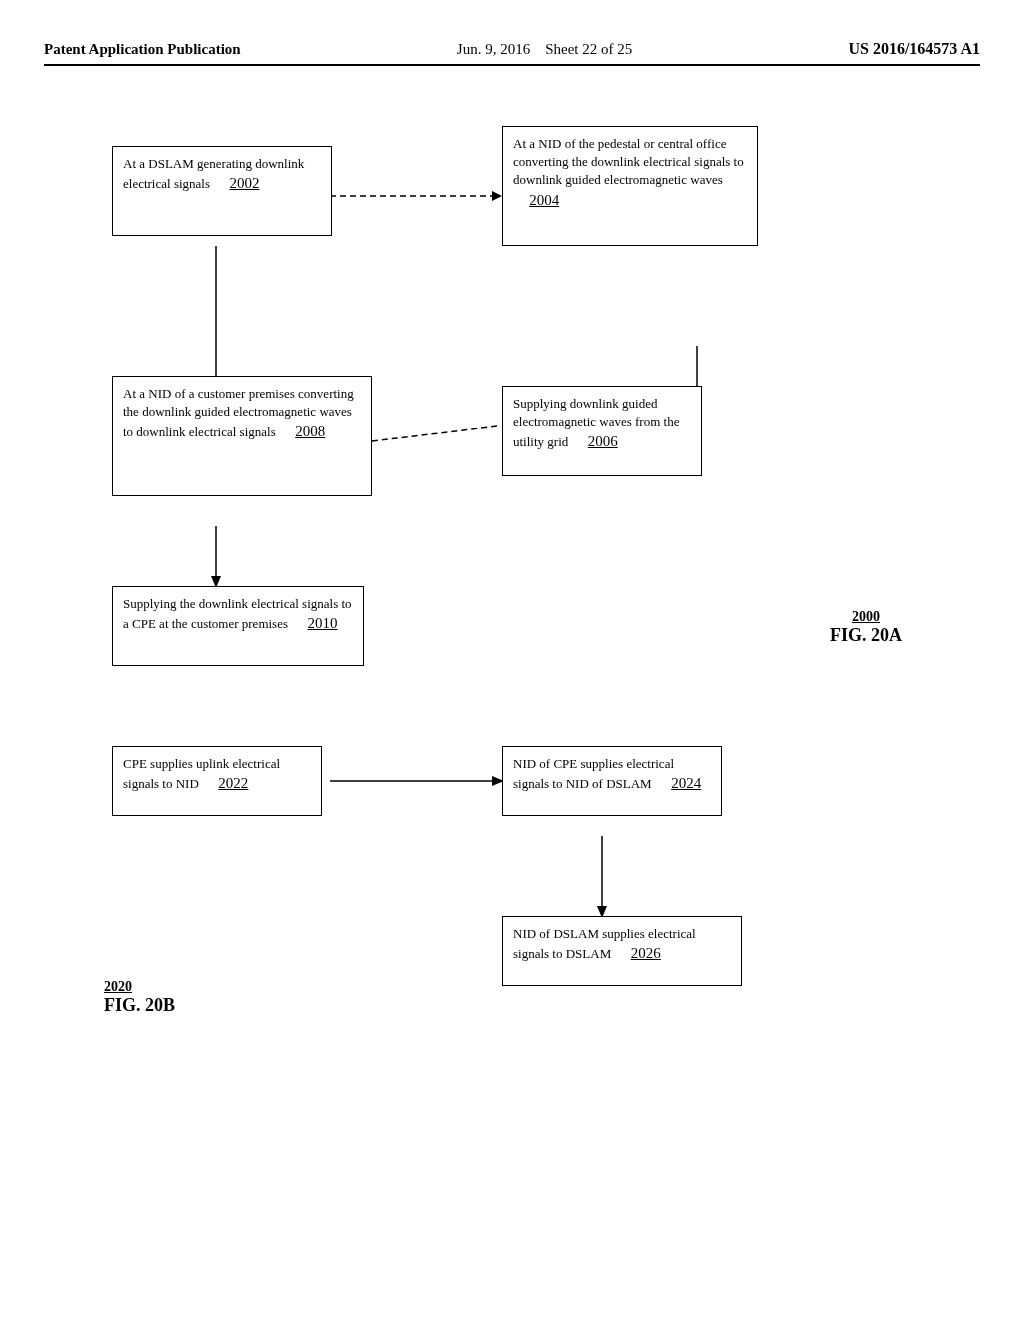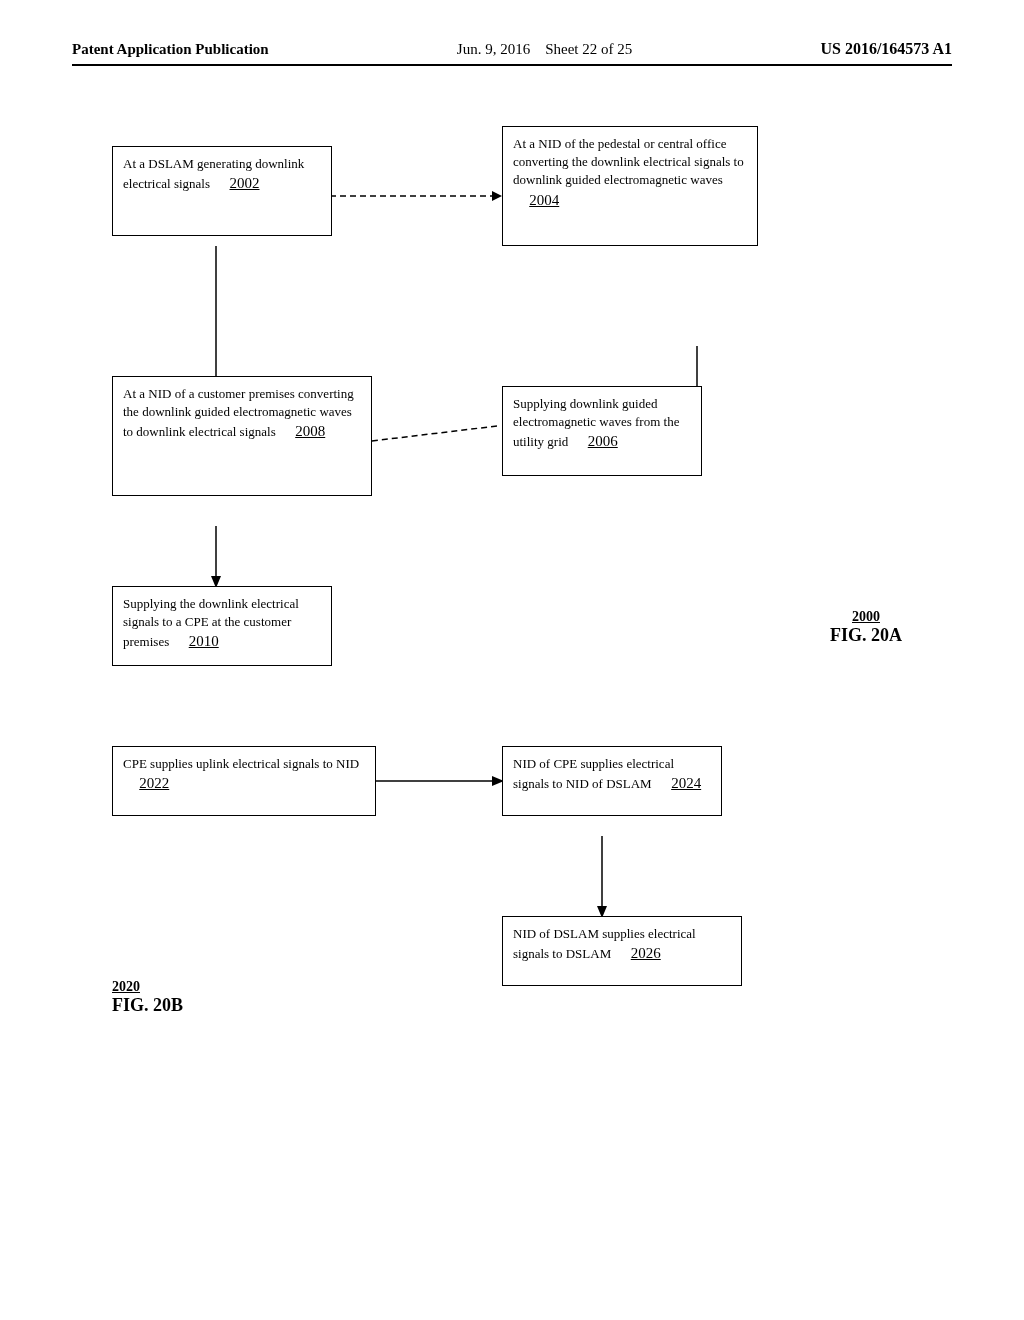--- a/index.html
+++ b/index.html
@@ -8,21 +8,21 @@
       font-family: 'Times New Roman', Times, serif;
       width: 1024px;
       min-height: 1320px;
       position: relative;
     }
 
     .page {
       width: 1024px;
       min-height: 1320px;
       background: #fff;
-      padding: 40px 72px;
+      padding: 40px 44px;
     }
 
     
     .header {
       display: flex;
       justify-content: space-between;
       align-items: baseline;
       border-bottom: 2px solid #000;
       padding-bottom: 6px;
       margin-bottom: 40px;
@@ -146,21 +146,21 @@
     <div class="flow-box" style="left:10px; top:270px; width:260px; min-height:120px;">
       <span>At a NID of a customer premises converting the downlink guided electromagnetic waves to downlink electrical signals</span>
       &nbsp;&nbsp;&nbsp;&nbsp;&nbsp;<span class="ref-num">2008</span>
     </div>
 
     <div class="flow-box" style="left:400px; top:280px; width:200px; min-height:90px;">
       <span>Supplying downlink guided electromagnetic waves from the utility grid</span>
       &nbsp;&nbsp;&nbsp;&nbsp;&nbsp;<span class="ref-num">2006</span>
     </div>
 
-    <div class="flow-box" style="left:10px; top:480px; width:220px; min-height:80px;">
+    <div class="flow-box" style="left:10px; top:480px; width:252px; min-height:80px;">
       <span>Supplying the downlink electrical signals to a CPE at the customer premises</span>
       &nbsp;&nbsp;&nbsp;&nbsp;&nbsp;<span class="ref-num">2010</span>
     </div>
 
     <div class="fig-label-area" style="right:20px; bottom:20px; text-align:center;">
       <div class="fig-num">2000</div>
       <div class="fig-title">FIG. 20A</div>
     </div>
 
   </div>
@@ -169,35 +169,35 @@
 
     <svg class="diagram-svg" viewBox="0 0 820 300" preserveAspectRatio="none">
 
       <line x1="228" y1="55" x2="390" y2="55" stroke="#000" stroke-width="1.5"></line>
       <polygon points="390,50 402,55 390,60" fill="#000"></polygon>
 
       <line x1="500" y1="110" x2="500" y2="180" stroke="#000" stroke-width="1.5"></line>
       <polygon points="495,180 500,192 505,180" fill="#000"></polygon>
     </svg>
 
-    <div class="flow-box" style="left:10px; top:20px; width:264px; min-height:70px;">
+    <div class="flow-box" style="left:10px; top:20px; width:210px; min-height:70px;">
       <span>CPE supplies uplink electrical signals to NID</span>
       &nbsp;&nbsp;&nbsp;&nbsp;&nbsp;<span class="ref-num">2022</span>
     </div>
 
     <div class="flow-box" style="left:400px; top:20px; width:220px; min-height:70px;">
       <span>NID of CPE supplies electrical signals to NID of DSLAM</span>
       &nbsp;&nbsp;&nbsp;&nbsp;&nbsp;<span class="ref-num">2024</span>
     </div>
 
     <div class="flow-box" style="left:400px; top:190px; width:240px; min-height:70px;">
       <span>NID of DSLAM supplies electrical signals to DSLAM</span>
       &nbsp;&nbsp;&nbsp;&nbsp;&nbsp;<span class="ref-num">2026</span>
     </div>
 
-    <div class="fig-label-area" style="left:10px; bottom:10px; text-align:left;">
+    <div class="fig-label-area" style="left:2px; bottom:10px; text-align:left;">
       <div class="fig-num">2020</div>
       <div class="fig-title">FIG. 20B</div>
     </div>
 
   </div>
 
 </div>
 
 </body></html>

